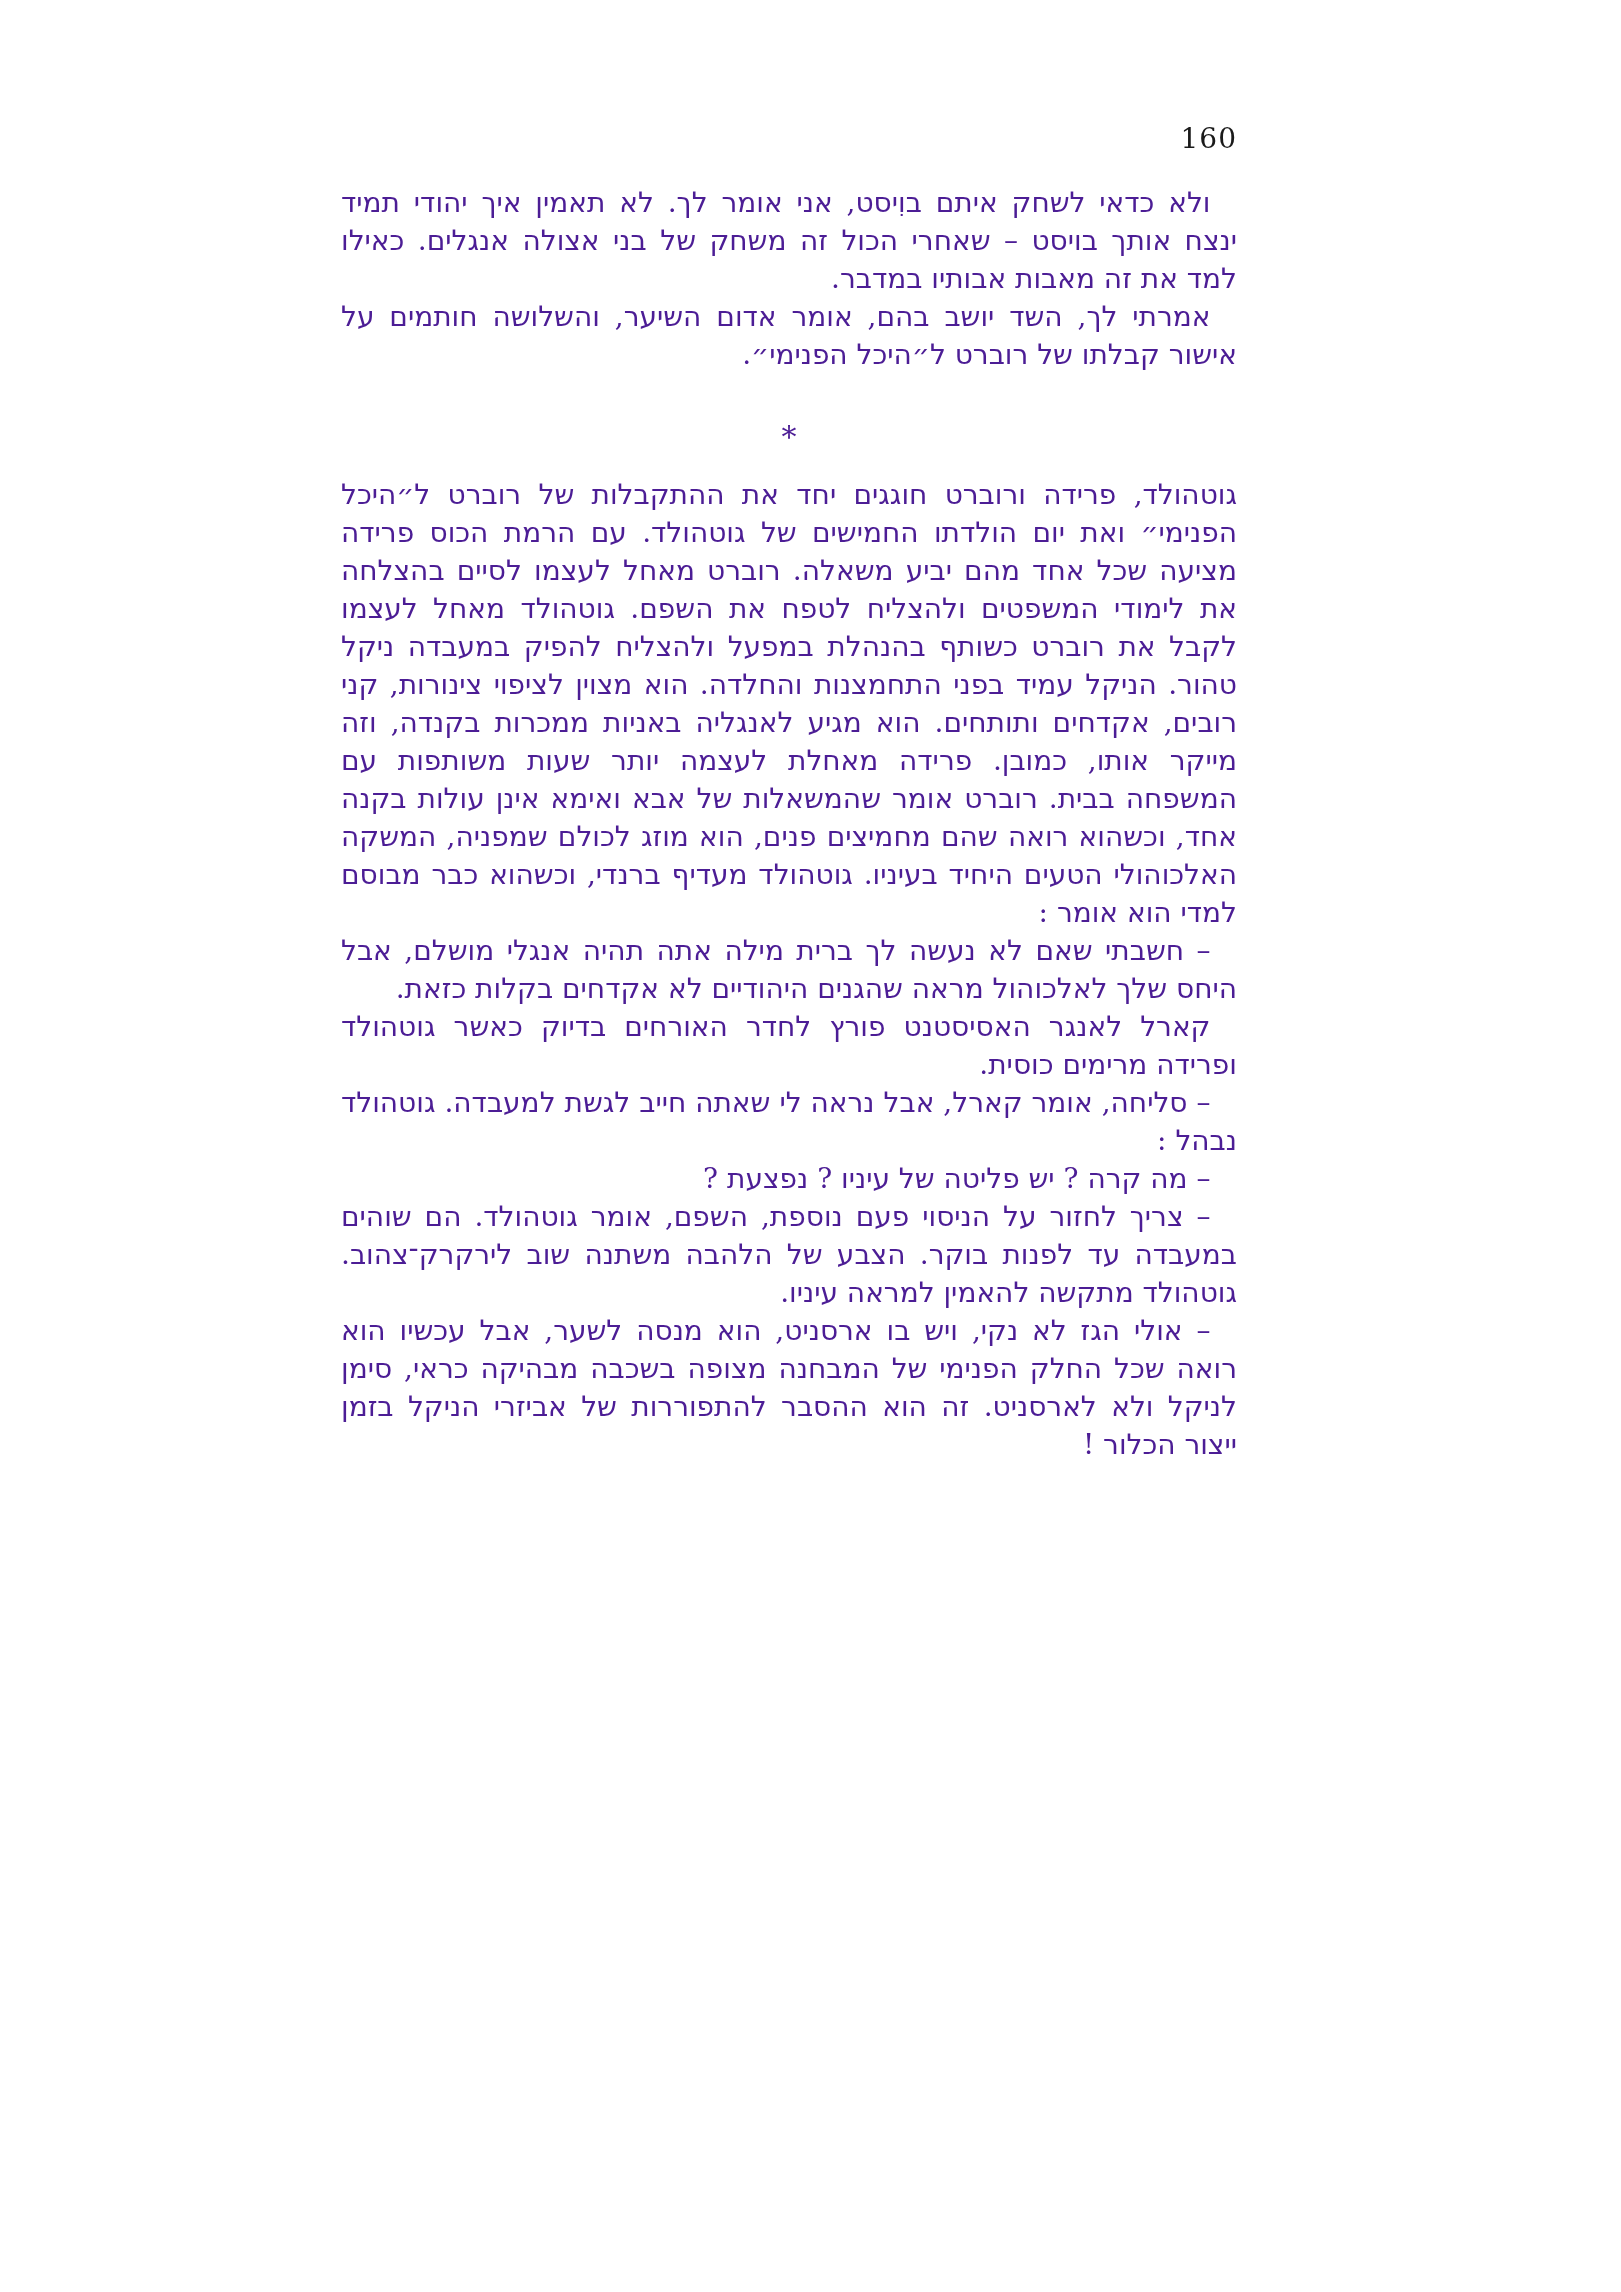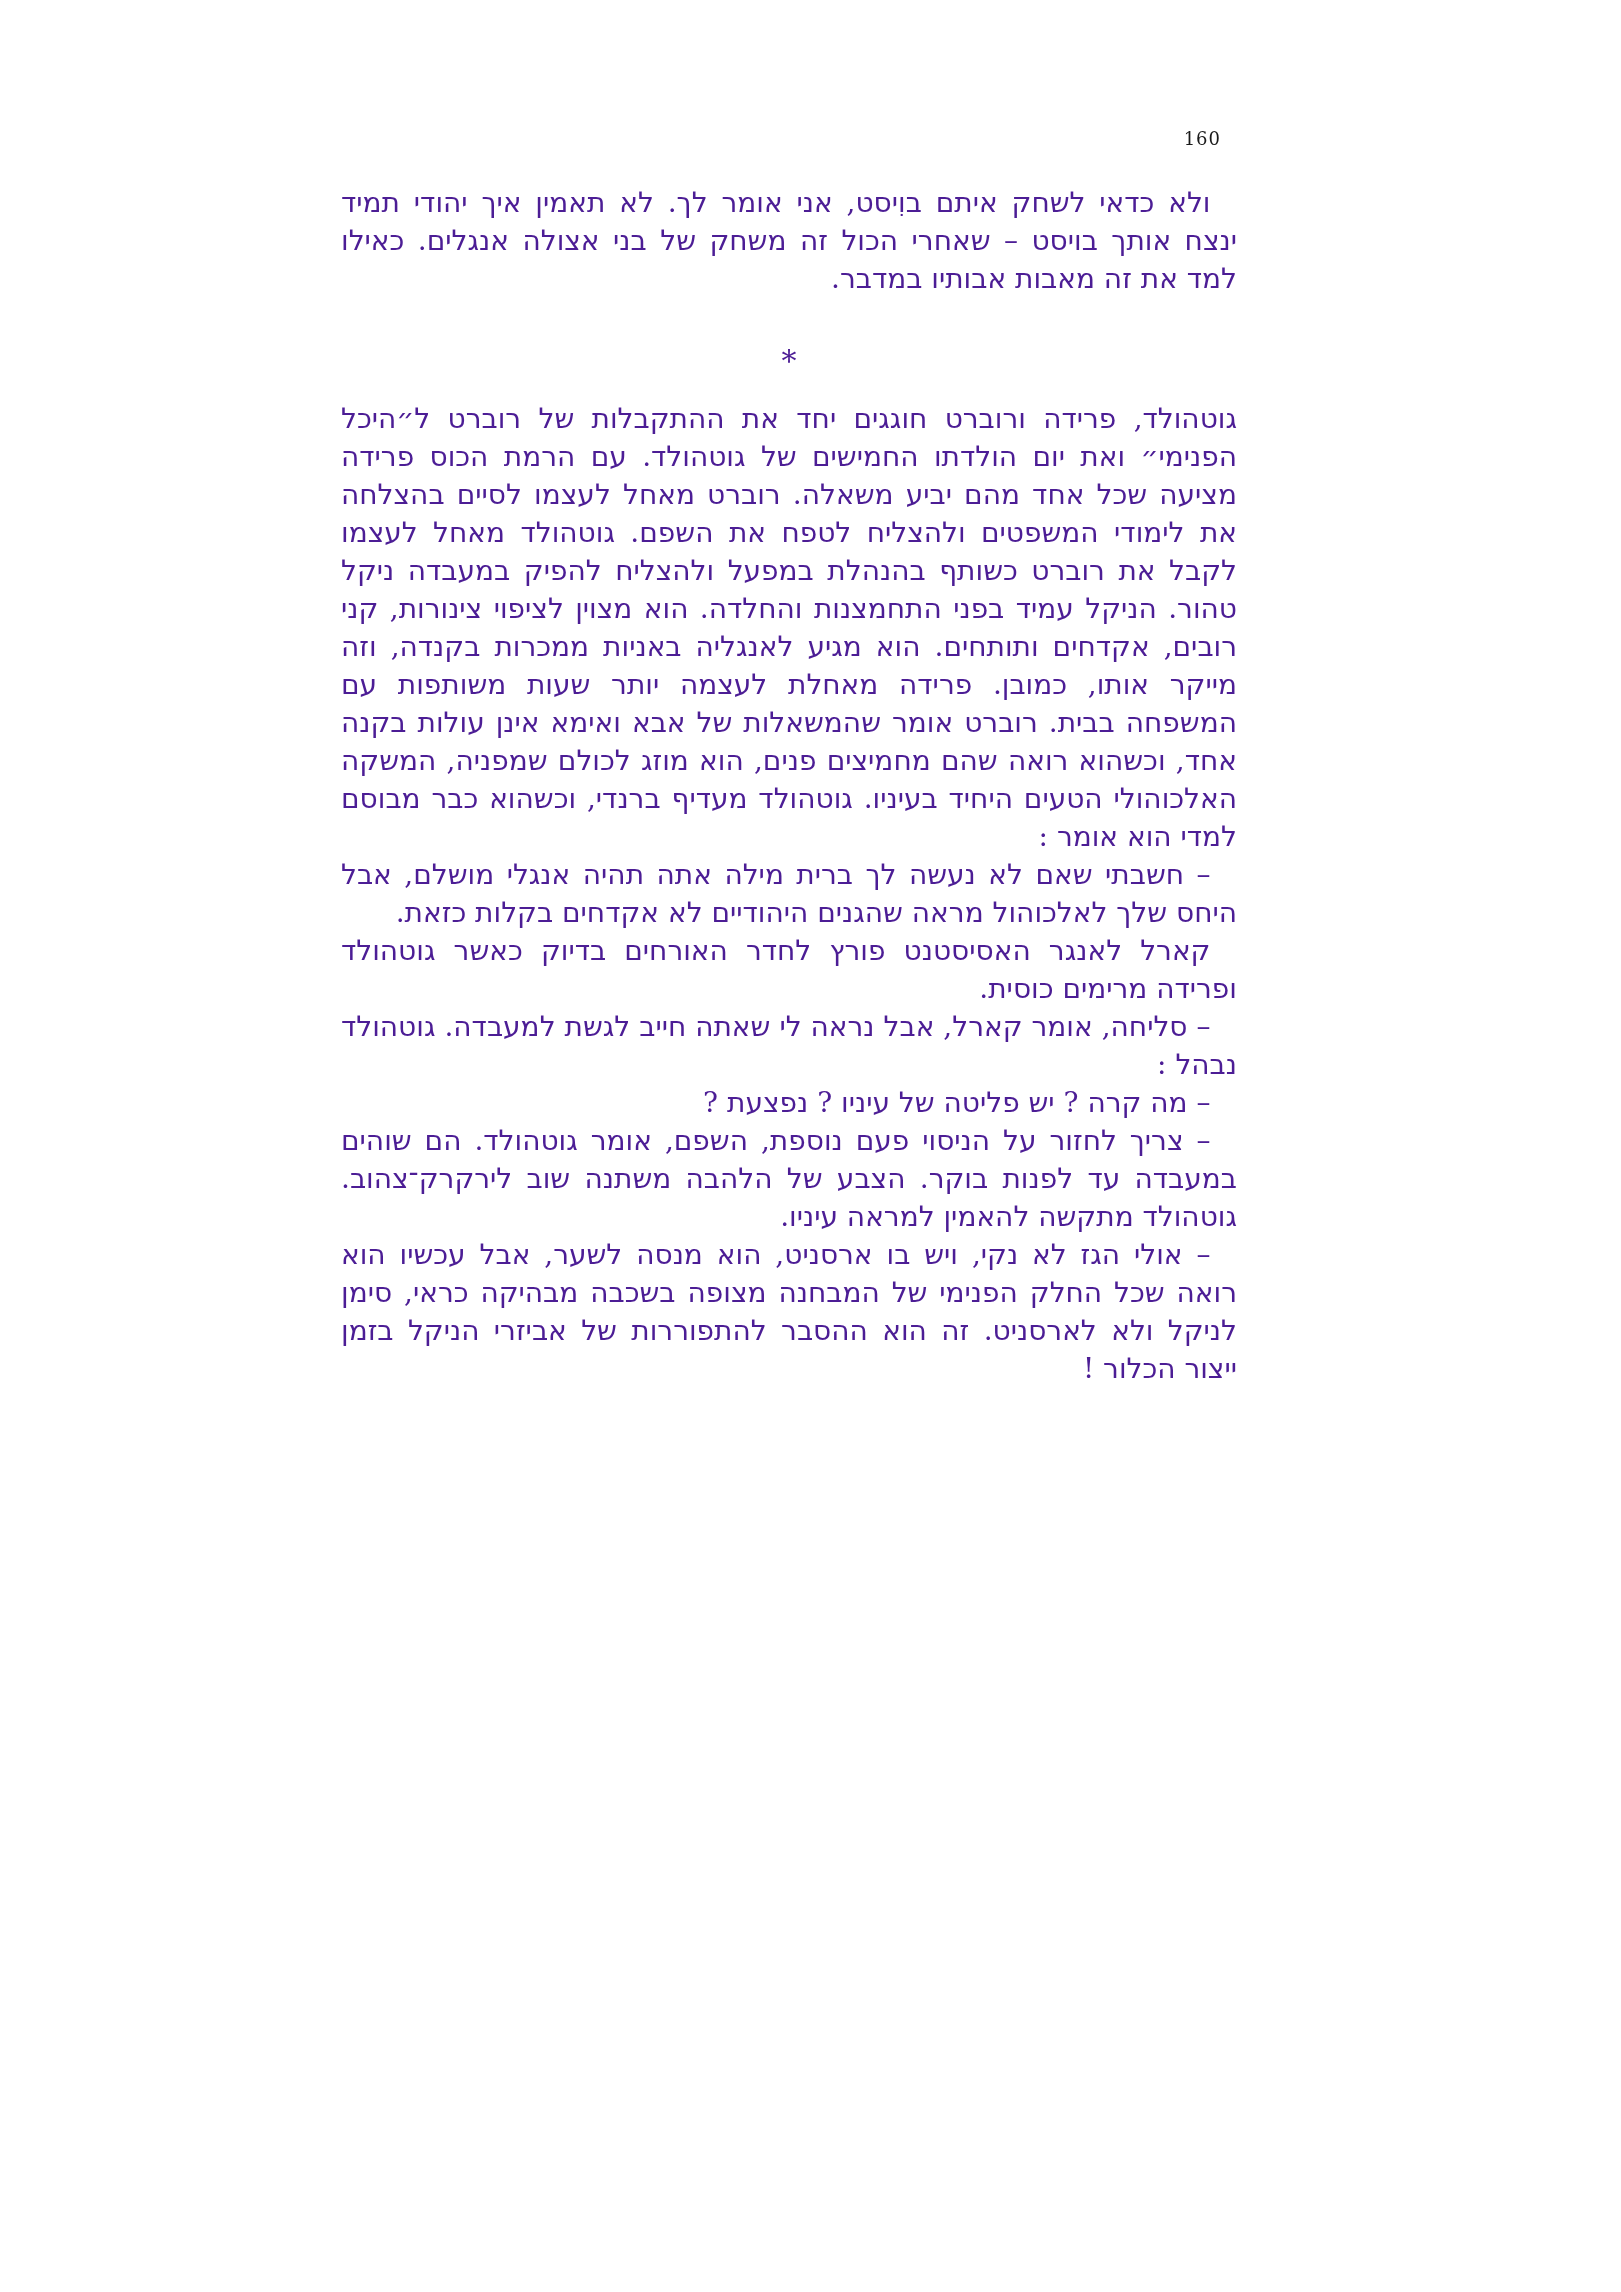--- a/index.html
+++ b/index.html
@@ -12,22 +12,22 @@
     width: 1621px;
     height: 2293px;
     background: #ffffff;
     font-family: "DejaVu Serif", "DejaVu Sans", serif;
     color: #151515;
     overflow: hidden;
   }
   .page-number {
     position: absolute;
     top: 122px;
-    right: 400px;
-    font-size: 18px;
+    right: 384px;
+    font-size: 28px;
     line-height: 33px;
     letter-spacing: 1px;
     color: #1a1a1a;
   }
   .text-block {
     position: absolute;
     top: 184px;
     right: 384px;
     width: 896px;
     direction: rtl;
@@ -57,20 +57,21 @@
 <body>
 
 <div class="book-page">
 
   <div class="page-number">160</div>
 
   <div class="text-block">
 
     <p class="para indent">ולא כדאי לשחק איתם בוִיסט, אני אומר לך. לא תאמין איך יהודי תמיד ינצח אותך בויסט – שאחרי הכול זה משחק של בני אצולה אנגלים. כאילו למד את זה מאבות אבותיו במדבר.</p>
 
+    <p class="para indent">אמרתי לך, השד יושב בהם, אומר אדום השיער, והשלושה חותמים על אישור קבלתו של רוברט ל״היכל הפנימי״.</p>
 
     <p class="para section-break">*</p>
 
     <p class="para">גוטהולד, פרידה ורוברט חוגגים יחד את ההתקבלות של רוברט  ל״היכל הפנימי״ ואת יום הולדתו החמישים של גוטהולד. עם הרמת הכוס פרידה מציעה שכל אחד מהם יביע משאלה. רוברט מאחל לעצמו לסיים בהצלחה את לימודי המשפטים ולהצליח לטפח את השפם. גוטהולד מאחל לעצמו לקבל את רוברט כשותף בהנהלת במפעל ולהצליח להפיק במעבדה ניקל טהור. הניקל עמיד בפני התחמצנות והחלדה. הוא מצוין לציפוי צינורות, קני רובים, אקדחים ותותחים. הוא מגיע לאנגליה באניות ממכרות בקנדה, וזה מייקר אותו, כמובן. פרידה מאחלת לעצמה יותר שעות משותפות עם המשפחה בבית. רוברט אומר שהמשאלות של אבא ואימא אינן עולות בקנה אחד, וכשהוא רואה שהם מחמיצים פנים, הוא מוזג לכולם שמפניה, המשקה האלכוהולי הטעים היחיד בעיניו. גוטהולד מעדיף ברנדי, וכשהוא כבר מבוסם למדי הוא אומר :</p>
 
     <p class="para indent">– חשבתי שאם לא נעשה לך ברית מילה אתה תהיה אנגלי מושלם, אבל היחס שלך לאלכוהול מראה שהגנים היהודיים לא אקדחים בקלות כזאת.</p>
 
     <p class="para indent">קארל לאנגר האסיסטנט פורץ לחדר האורחים בדיוק כאשר גוטהולד ופרידה מרימים כוסית.</p>
 
     <p class="para indent">– סליחה, אומר קארל, אבל נראה לי שאתה חייב לגשת למעבדה. גוטהולד נבהל :</p>

